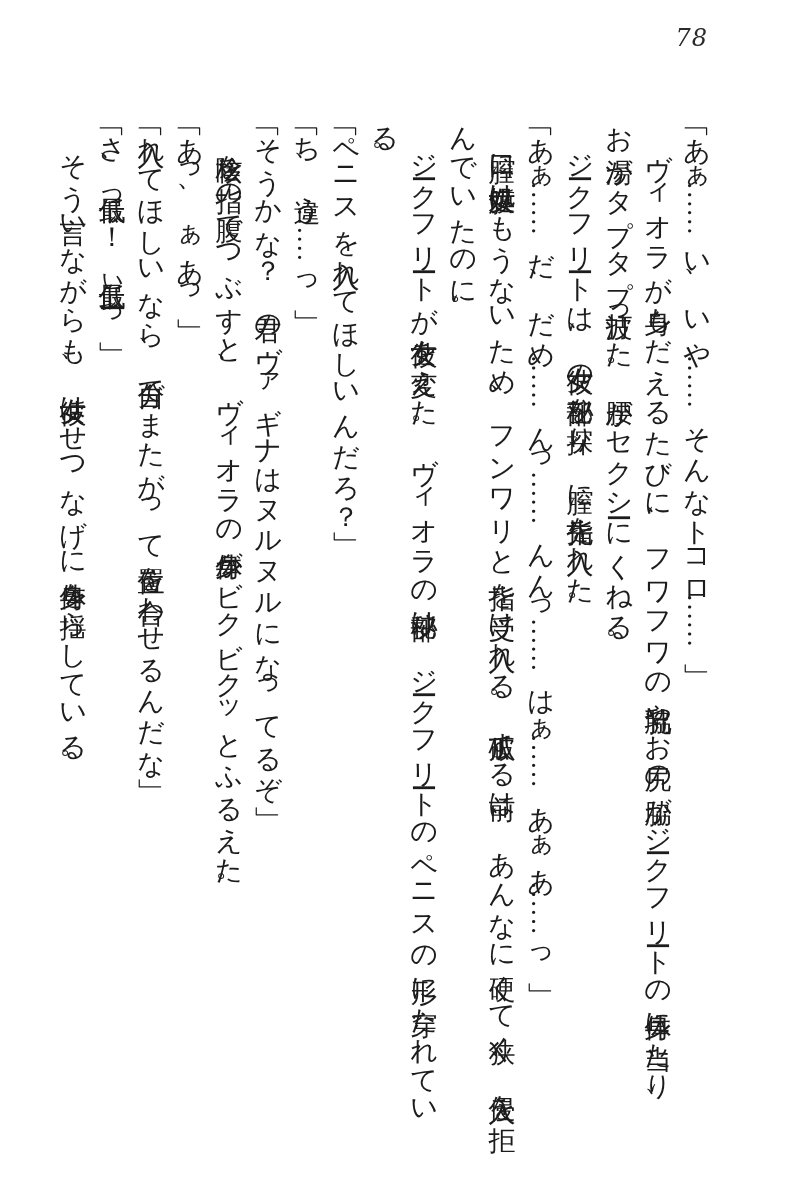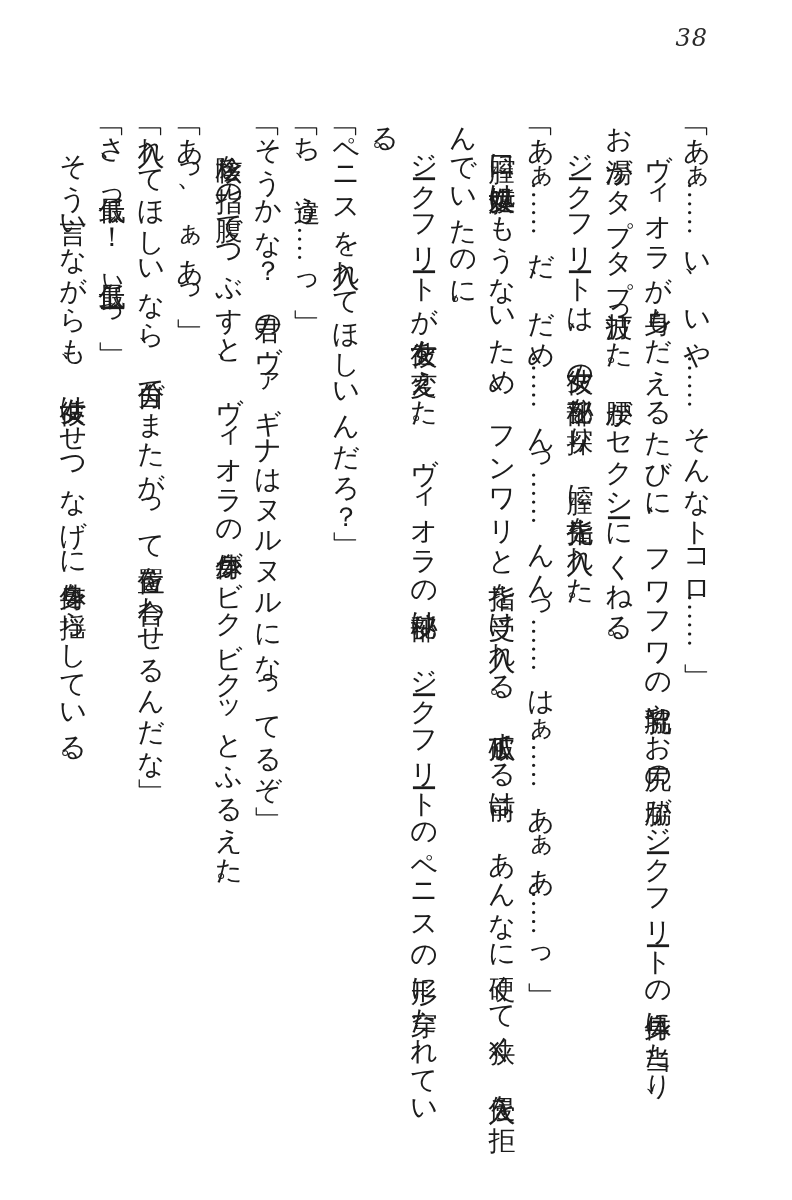--- a/index.html
+++ b/index.html
@@ -48,21 +48,21 @@
   }
   .text-block p.dialogue {
     text-indent: 0.4em;
   }
 </style>
 </head>
 <body>
 
 <div class="book-page">
 
-  <div class="page-number">38</div>
+  <div class="page-number">78</div>
 
   <div class="text-block">
     <p class="dialogue">「あぁ……い、いや……そんなトコロ……」</p>
     <p class="narrative">ヴィオラが身もだえるたびに、フワフワの脇乳やお尻の脇がジークフリートの身体に当たり、お湯がタプタプ波打った。腰がセクシーにくねる。</p>
     <p class="narrative">ジークフリートは、彼女の秘部を探り、膣に指先を入れた。</p>
     <p class="dialogue">「あぁ……だ、だめ……んっ……んんっ……はぁ……あぁあ……っ」</p>
     <p class="narrative">膣口に処女膜はもうないため、フンワリと指を受け入れる。破瓜する前は、あんなに硬くて狭く、侵入を拒んでいたのに。</p>
     <p class="narrative">ジークフリートが彼女を変えた。ヴィオラの秘部は、ジークフリートのペニスの形に穿たれている。</p>
     <p class="dialogue">「ペニスを入れてほしいんだろ？」</p>
     <p class="dialogue">「ち、違う……っ」</p>

